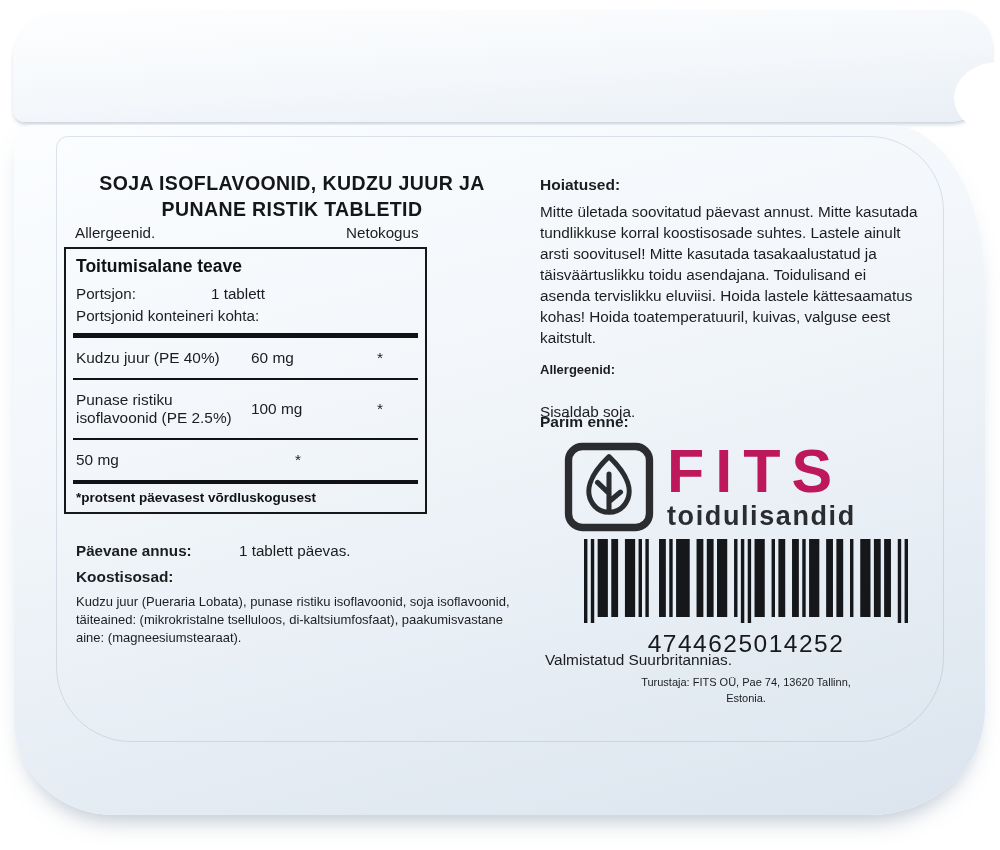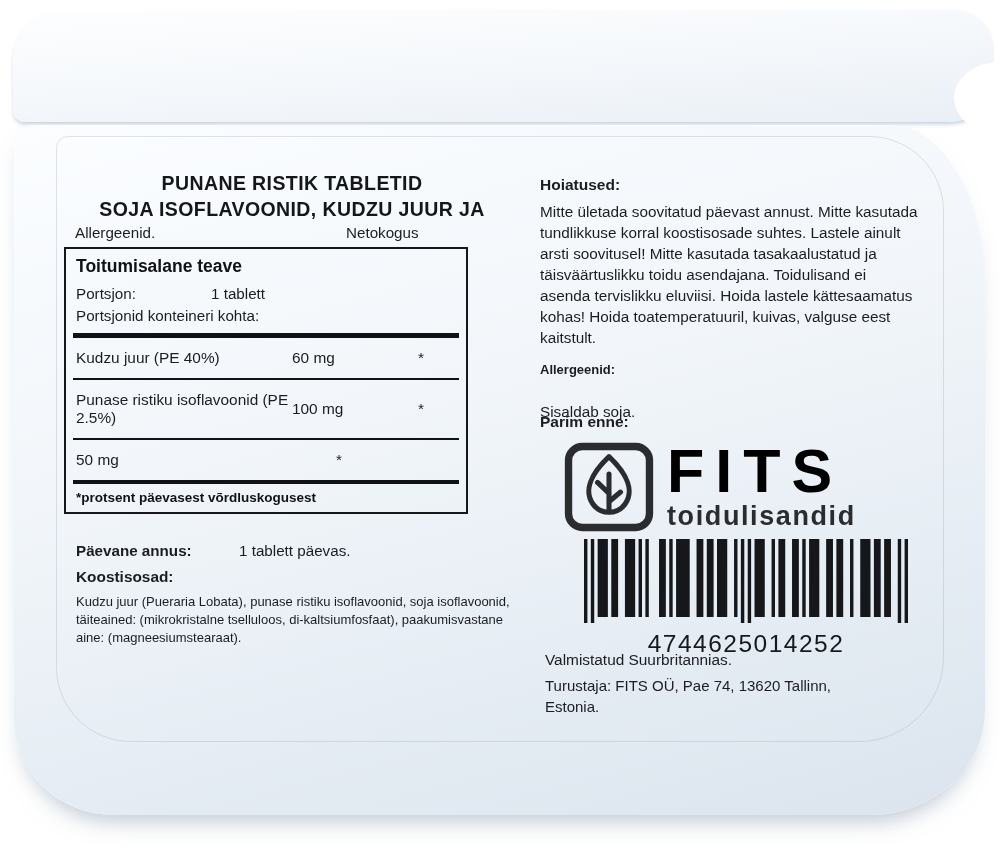--- a/index.html
+++ b/index.html
@@ -37,21 +37,21 @@
   .abs { position:absolute; }
   .product-title {
     left:62px; top:171px; width:460px;
     font-size:19.5px; font-weight:bold; text-align:center;
     line-height:1.32; letter-spacing:.4px; color:#141619;
   }
   .sub-left  { left:75px;  top:224px; font-size:15.2px; }
   .sub-right { left:346px; top:224px; font-size:15.2px; }
   
   .nutri {
-    left:64px; top:247px; width:404px;
+    left:64px; top:247px; width:363px;
     border:2px solid #15171b;
     padding:4px 10px 7px;
     font-size:15.2px;
   }
   .nutri-heading { font-size:17.5px; font-weight:bold; margin:3px 0 8px; color:#101216; }
   .nutri-line { margin:2px 0 4px; }
   .nutri-line .lbl { display:inline-block; width:135px; }
   .nutri-line2 { margin:5px 0 9px; }
   .rule-thick { border:0; border-top:3.5px solid #101216; margin:0 -3px; }
   .rule-mid   { border:0; border-top:2px solid #101216;  margin:0 -3px; }
@@ -74,43 +74,43 @@
   .warn-text  { left:540px; top:201px; width:378px; font-size:15.3px; line-height:1.375; }
   .allerg-label { left:540px; top:362px; font-size:13px; font-weight:bold; }
   .allerg-text  { left:540px; top:387px; font-size:15.3px;margin-top:16px; }
   .best-label   { left:540px; top:413px; font-size:15.5px; font-weight:bold; }
   
   .logo-row { left:563px; top:441px; display:flex; gap:12px; align-items:flex-start; }
   .logo-icon { width:92px; height:92px; }
   .logo-text { display:flex; flex-direction:column; }
   .logo-name {
     font-size:61px; font-weight:bold; letter-spacing:11px;
-    line-height:.92; color:#000000; margin-top:2px; white-space:nowrap;
+    line-height:.92; color:#be185d; margin-top:2px; white-space:nowrap;
   }
   .logo-tagline {
     font-size:27px; font-weight:bold; letter-spacing:1.6px;
     color:#2a2c30; margin-top:2px; white-space:nowrap;
   }
   
   .barcode-wrap { left:584px; top:539px; width:324px; text-align:center; }
   .barcode-num { font-size:24.5px; letter-spacing:1.5px; margin-top:1px; color:#17191d; }
   .made-in     { left:545px; top:651px; width:402px; text-align:left; font-size:15.4px; }
-  .distributor { left:545px; top:675px; width:402px; font-size:15px; line-height:1.42; }
+  .distributor { left:545px; top:675px; width:402px; text-align:center; font-size:11px; line-height:1.42; }
 </style>
 </head>
 <body>
 
 <div class="pkg-lid"></div>
 <div class="pkg-lid-notch"></div>
 <div class="pkg-body"></div>
 <div class="pkg-emboss"></div>
 
 <div class="abs product-title">
+  <div>SOJA ISOFLAVOONID, KUDZU JUUR JA</div>
   <div>PUNANE RISTIK TABLETID</div>
-  <div>SOJA ISOFLAVOONID, KUDZU JUUR JA</div>
 </div>
 <div class="abs sub-left">Allergeenid.</div>
 <div class="abs sub-right">Netokogus</div>
 
 <div class="abs nutri">
   <div class="nutri-heading">Toitumisalane teave</div>
   <div class="nutri-line">
     <span class="lbl">Portsjon:</span><span>1 tablett</span>
   </div>
   <div class="nutri-line nutri-line2">Portsjonid konteineri kohta:</div>

